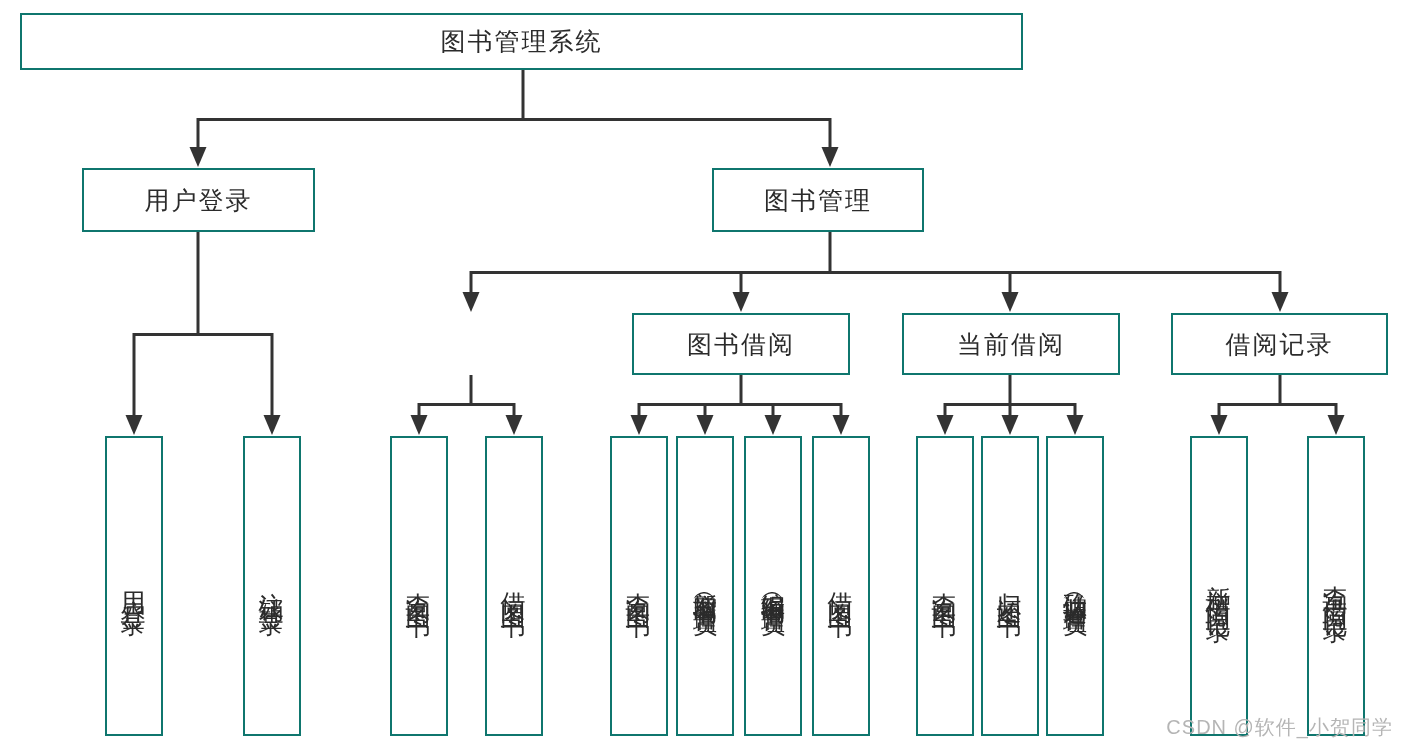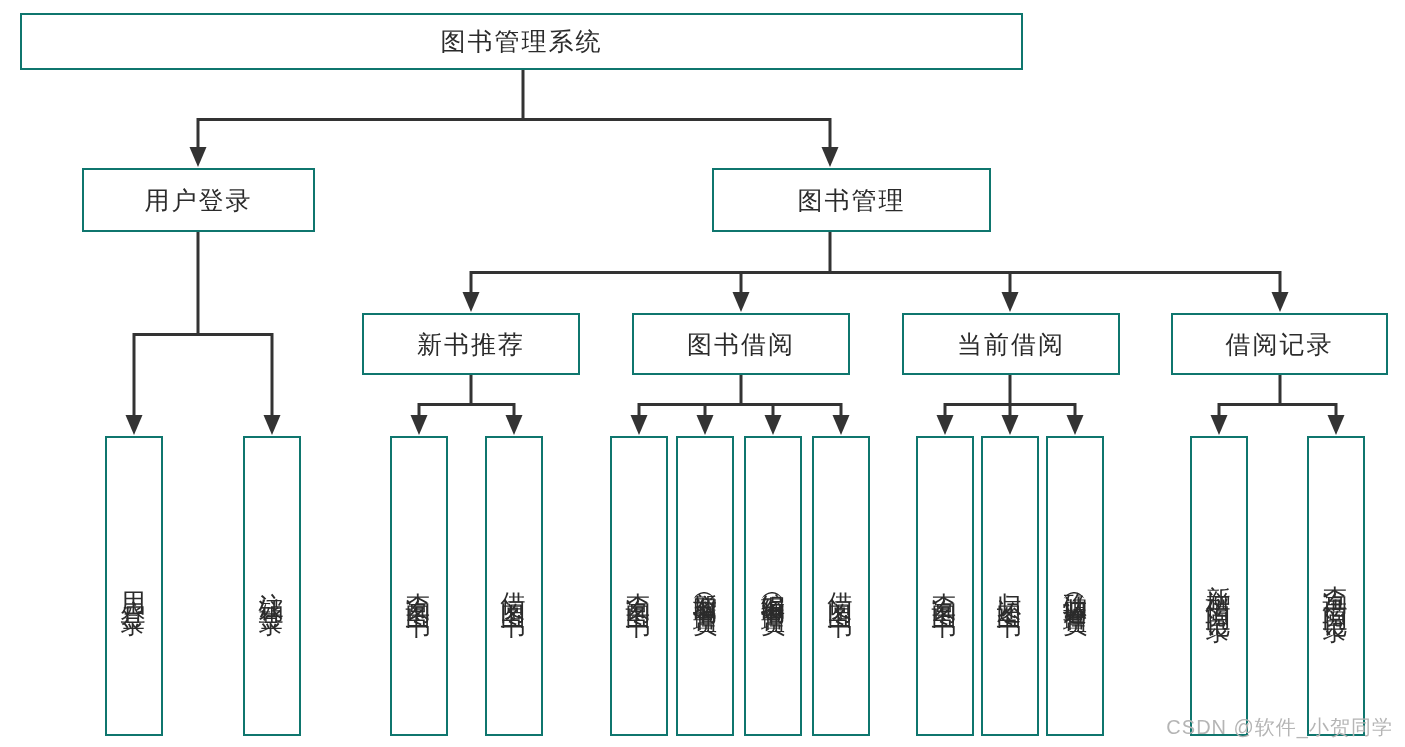--- a/index.html
+++ b/index.html
@@ -114,23 +114,22 @@
     <polygon points="936.5,415 953.5,415 945,435"></polygon>
     <polygon points="1001.5,415 1018.5,415 1010,435"></polygon>
     <polygon points="1066.5,415 1083.5,415 1075,435"></polygon>
     <polygon points="1210.5,415 1227.5,415 1219,435"></polygon>
     <polygon points="1327.5,415 1344.5,415 1336,435"></polygon>
   </svg>
 
   <div class="node" style="left:20px; top:13px; width:1003px; height:57px;">图书管理系统</div>
 
   <div class="node" style="left:82px; top:168px; width:233px; height:64px;">用户登录</div>
-  <div class="node" style="left:712px; top:168px; width:279px; height:64px;text-align:right;">图书管理</div>
+  <div class="node" style="left:712px; top:168px; width:212px; height:64px;text-align:right;">图书管理</div>
 
-  <div class="node" style="left:362px; top:313px; width:218px; height:62px;">新书推荐</div>
   <div class="node" style="left:632px; top:313px; width:218px; height:62px;text-align:center;">图书借阅</div>
   <div class="node" style="left:902px; top:313px; width:218px; height:62px;">当前借阅</div>
   <div class="node" style="left:1171px; top:313px; width:217px; height:62px;">借阅记录</div>
 
   <div class="node leaf" style="left:105px;">用户登录</div>
   <div class="node leaf" style="left:243px;">注销登录</div>
 
   <div class="node leaf" style="left:390px;">查询图书</div>
   <div class="node leaf" style="left:485px;">借阅图书</div>
 

